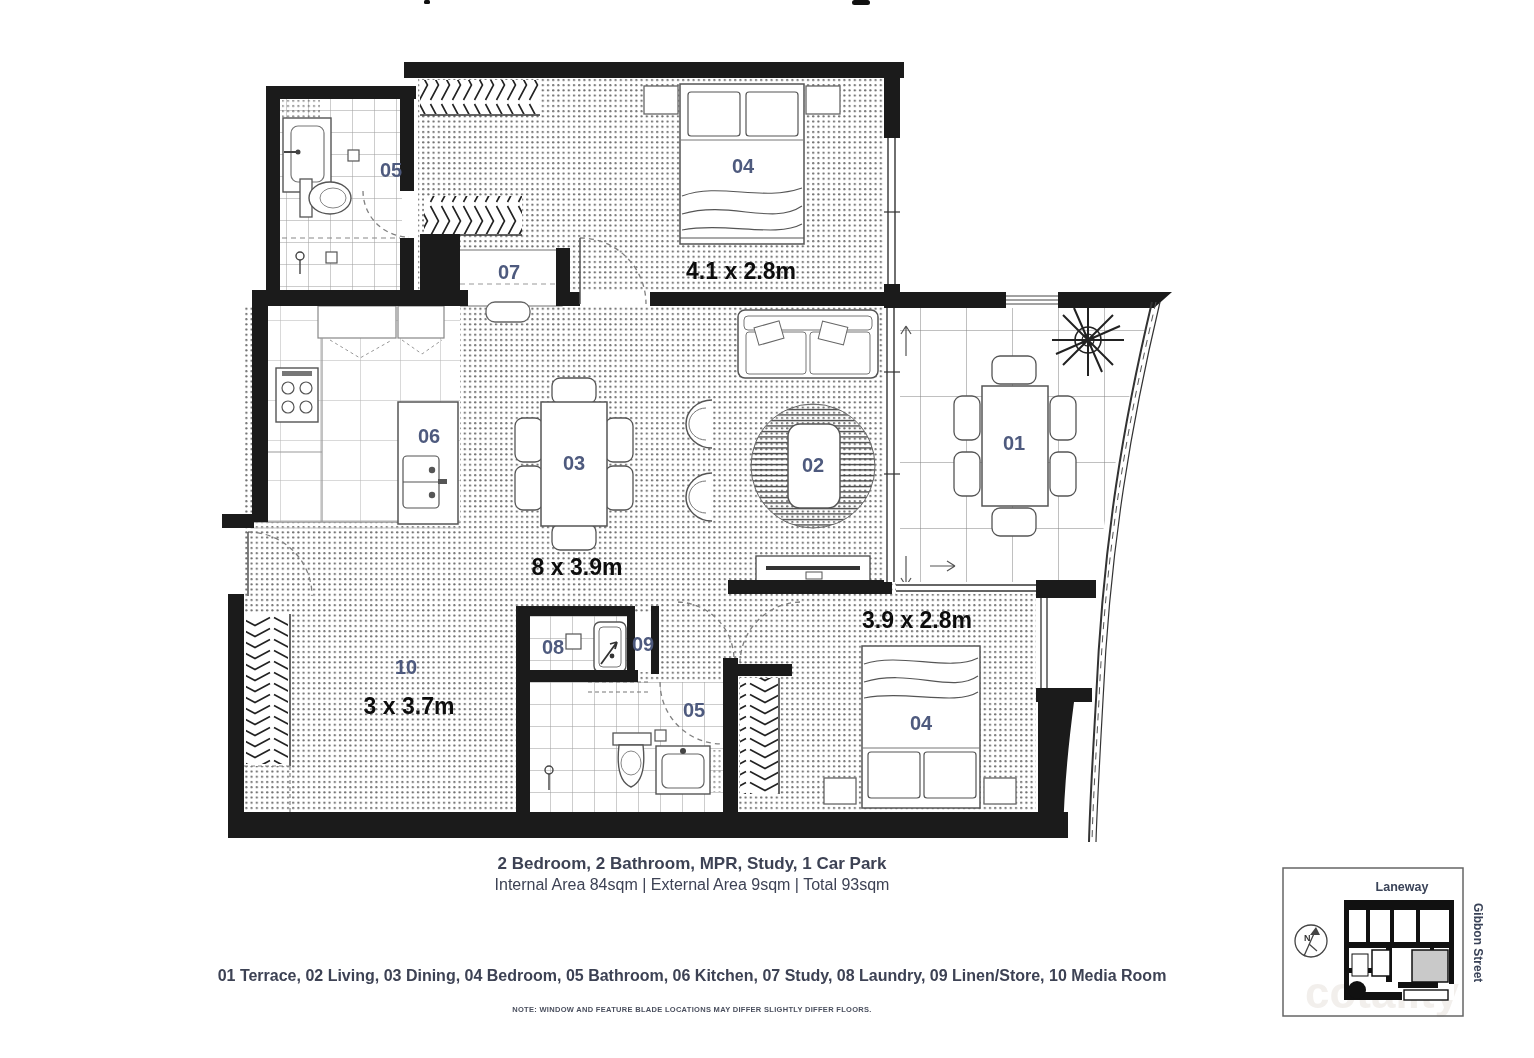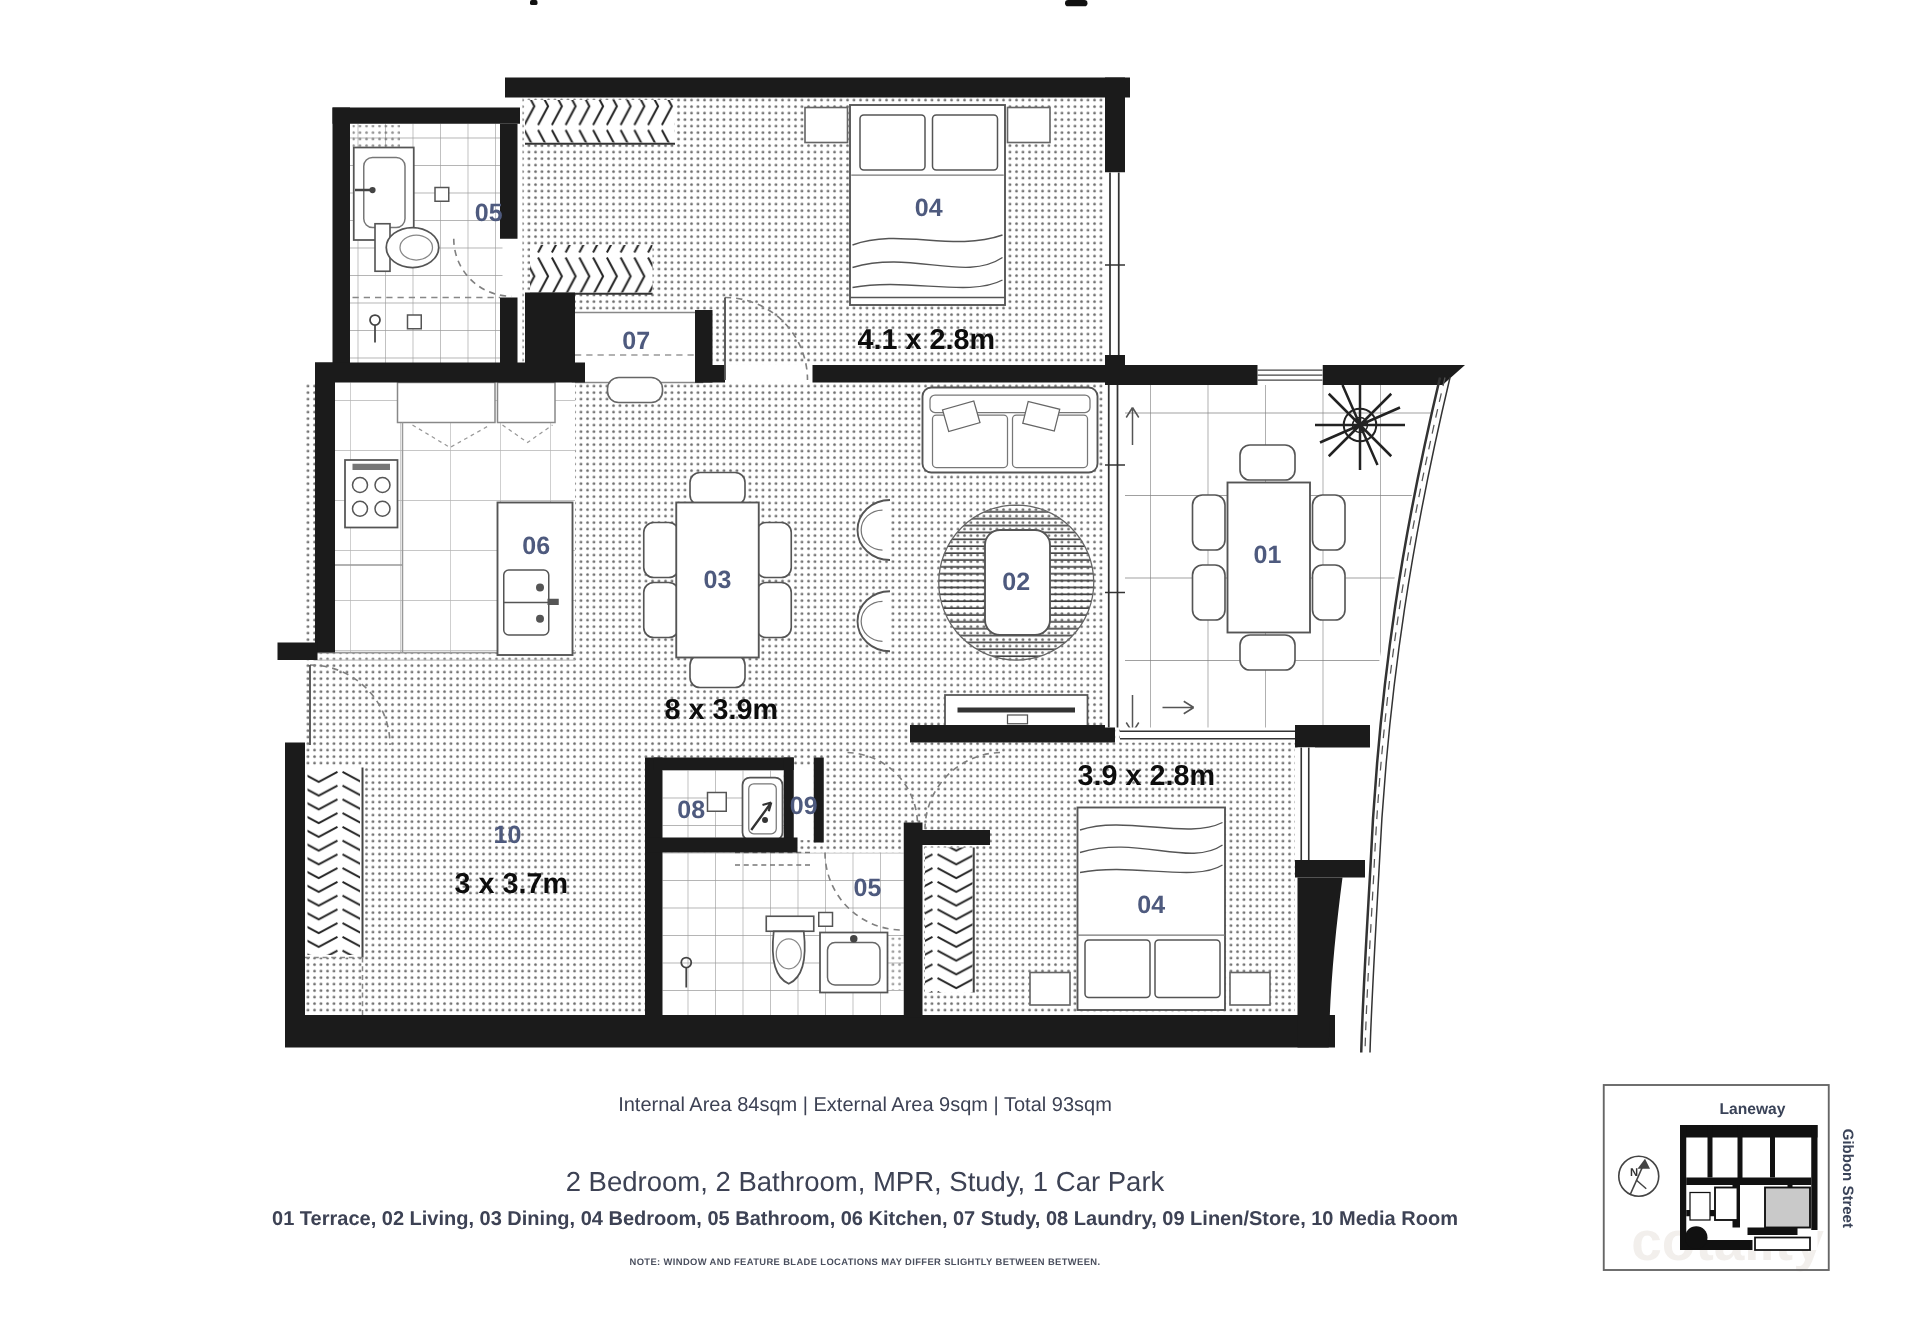--- a/index.html
+++ b/index.html
@@ -3,21 +3,21 @@
 <meta charset="utf-8">
 <style>
   html,body{margin:0;padding:0;background:#ffffff;}
   .page{position:relative;width:1534px;height:1058px;background:#fff;overflow:hidden;
         font-family:"Liberation Sans", sans-serif;}
   .plan-svg{position:absolute;left:0;top:0;}
   svg text{font-family:"Liberation Sans", sans-serif;}
   .rl{fill:#4e5a7e;font-size:20px;font-weight:600;}
   .dm{fill:#0d0d0d;font-size:23px;font-weight:700;}
   .footer-line{position:absolute;left:0;width:1384px;text-align:center;color:#3d4254;}
-  .f1{top:933px;font-size:22px;font-weight:400;}
+  .f1{top:854px;font-size:17px;font-weight:700;}
   .f2{top:876px;font-size:16px;font-weight:500;}
   .f3{top:967px;font-size:16px;font-weight:700;}
   .fnote{top:1005px;font-size:7.5px;font-weight:600;color:#4a4f5e;letter-spacing:.3px;}
 </style>
 </head>
 <body>
 
 <div class="page">
 
 <svg class="plan-svg" width="1534" height="1058" viewBox="0 0 1534 1058">
@@ -382,15 +382,15 @@
 
   <g fill="#111">
     <rect x="424" y="0" width="6" height="4" rx="1.5"></rect>
     <rect x="852" y="0" width="18" height="5" rx="2.5"></rect>
   </g>
 </svg>
 
   <div class="footer-line f1">2 Bedroom, 2 Bathroom, MPR, Study, 1 Car Park</div>
   <div class="footer-line f2">Internal Area 84sqm  |  External Area 9sqm  |  Total 93sqm</div>
   <div class="footer-line f3">01 Terrace,  02 Living, 03 Dining, 04 Bedroom, 05 Bathroom, 06 Kitchen, 07 Study, 08 Laundry, 09 Linen/Store, 10 Media Room</div>
-  <div class="footer-line fnote">NOTE: WINDOW AND FEATURE BLADE LOCATIONS MAY DIFFER SLIGHTLY BETWEEN BETWEEN.</div>
+  <div class="footer-line fnote">NOTE: WINDOW AND FEATURE BLADE LOCATIONS MAY DIFFER SLIGHTLY DIFFER FLOORS.</div>
 
 </div>
 
 </body></html>

